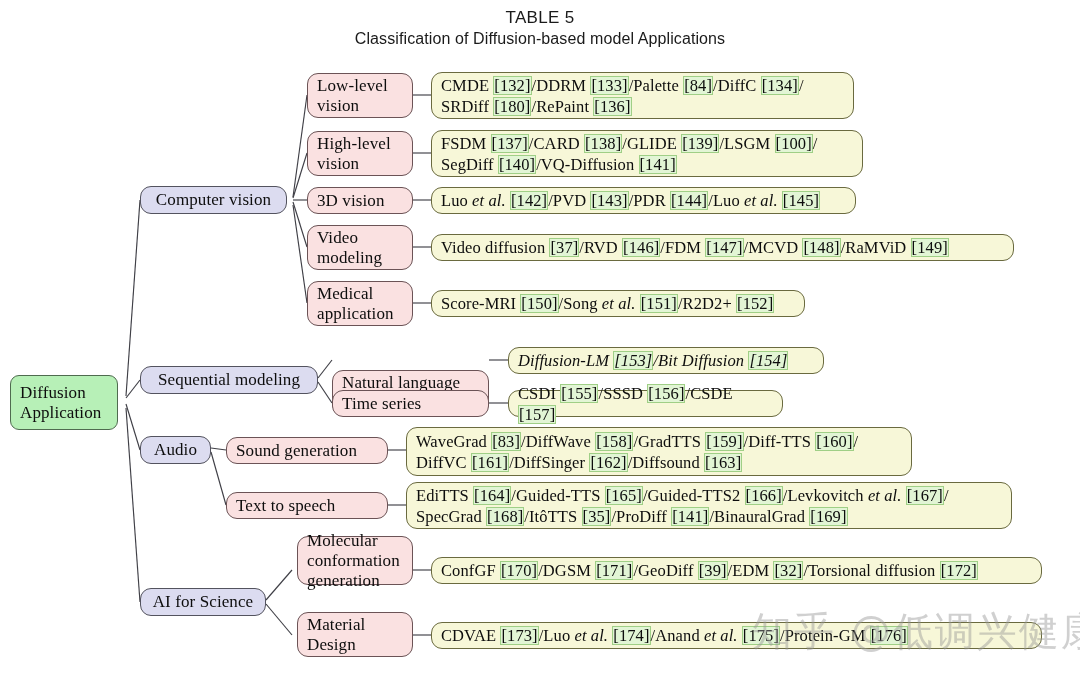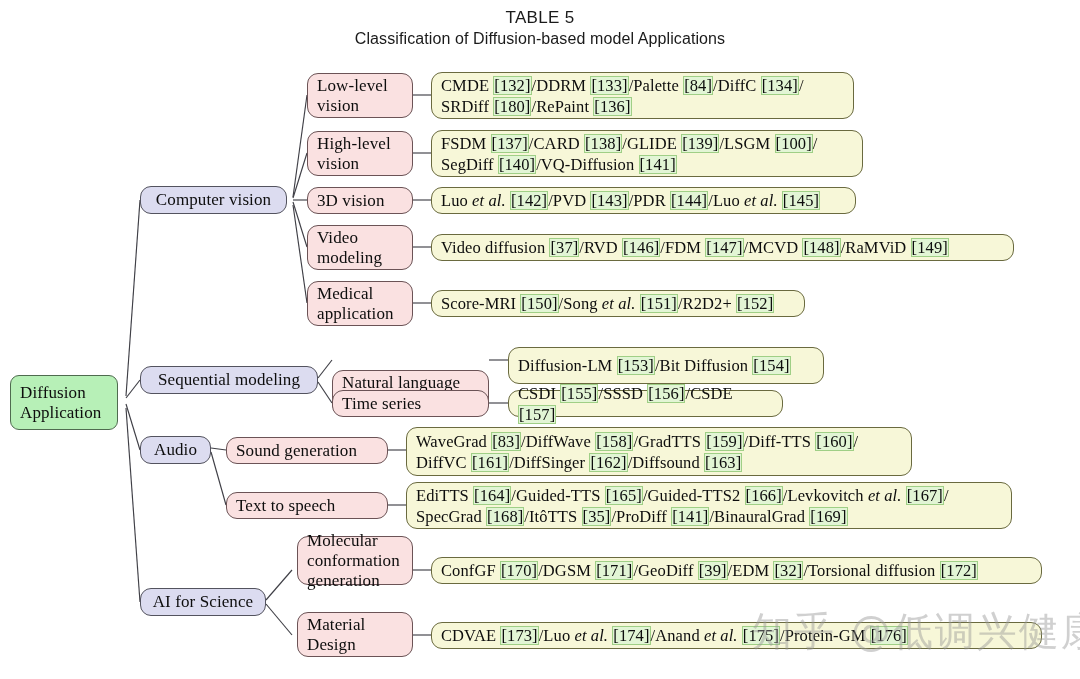--- a/index.html
+++ b/index.html
@@ -235,21 +235,21 @@
       Video diffusion <span class="cite">[37]</span>/RVD <span class="cite">[146]</span>/FDM <span class="cite">[147]</span>/MCVD <span class="cite">[148]</span>/RaMViD <span class="cite">[149]</span>
     </span>
   </div>
 
   <div class="node leaf-node" style="left:431px;top:290px;width:374px;height:27px;">
     <span class="txt">
       Score-MRI <span class="cite">[150]</span>/Song <span class="it">et al.</span> <span class="cite">[151]</span>/R2D2+ <span class="cite">[152]</span>
     </span>
   </div>
 
-  <div class="node leaf-node" style="left:508px;top:347px;width:316px;height:37px;">
+  <div class="node leaf-node" style="left:508px;top:347px;width:316px;height:27px;font-style:italic;">
     <span class="txt">
       Diffusion-LM <span class="cite">[153]</span>/Bit Diffusion <span class="cite">[154]</span>
     </span>
   </div>
 
   <div class="node leaf-node" style="left:508px;top:390px;width:275px;height:27px;">
     <span class="txt">
       CSDI <span class="cite">[155]</span>/SSSD <span class="cite">[156]</span>/CSDE <span class="cite">[157]</span>
     </span>
   </div>

